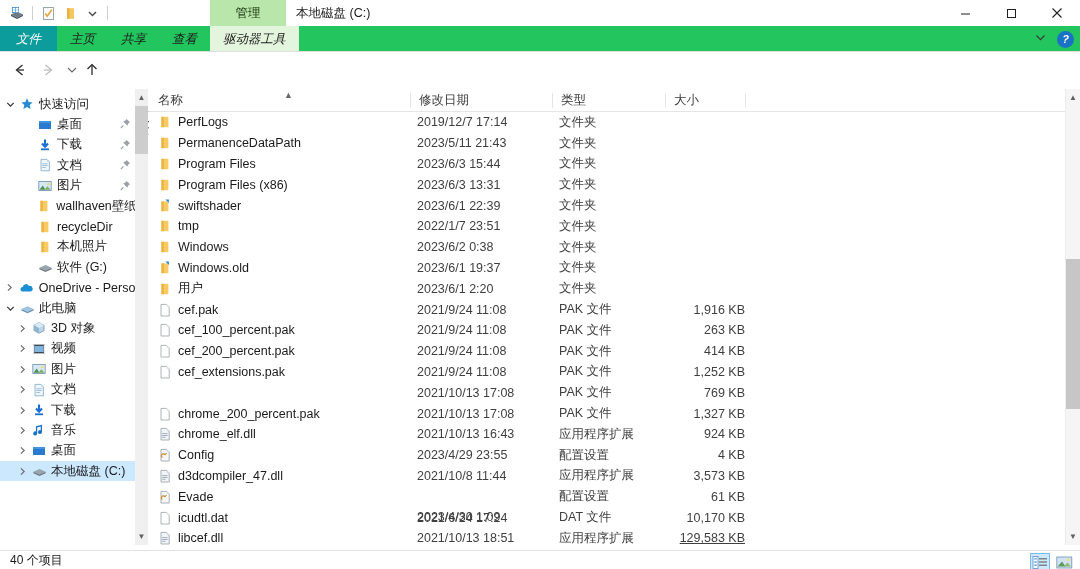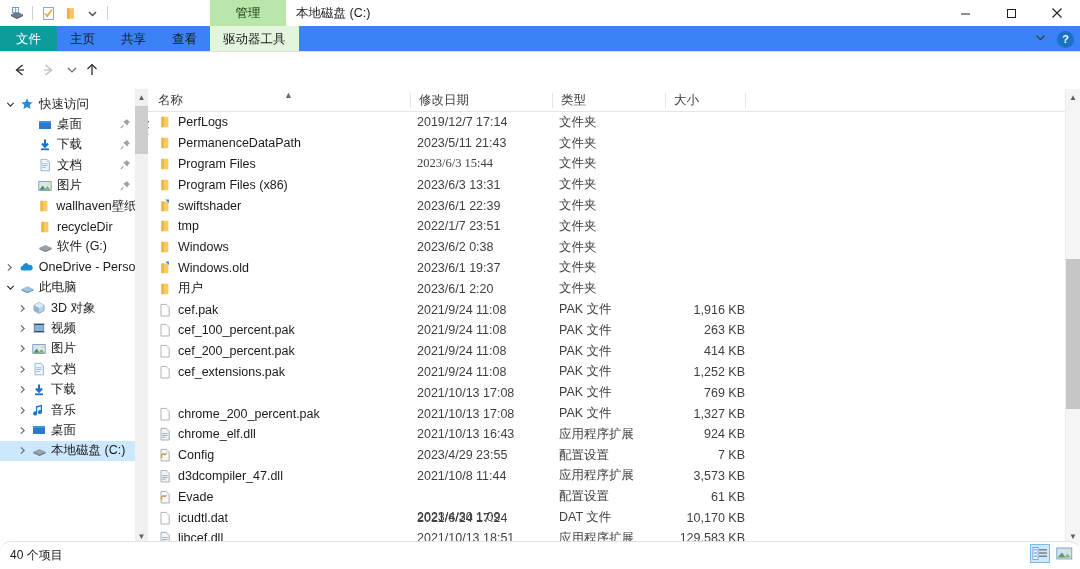--- a/index.html
+++ b/index.html
@@ -35,21 +35,22 @@
     display: flex; align-items: center;
     font-size: 12.5px; color: #1a1a1a;
   }
   .wbtns { position: absolute; right: 0; top: 0; height: 26px; display: flex; }
   .wbtn { width: 46px; height: 26px; display: flex; align-items: center; justify-content: center; }
   .wbtn svg { display: block; }
 
   
   .ribbonbar {
     position: absolute; left: 0; top: 26px; width: 1080px; height: 26px;
-    background: #3b82f6;
+    background: #22c55e;
+    font-style: italic;
   }
   .tabs { position: absolute; left: 0; top: 0; height: 26px; display: flex; align-items: stretch; }
   .tab {
     display: flex; align-items: center; justify-content: center;
     padding: 0 13px; font-size: 12.5px; color: #1a1a1a; height: 26px;
   }
   .tab.file { background: #0d9c9c; color: #ffffff; padding: 0 16px; }
   .tab.ctx { background: #e4f5de; color: #1a1a1a; }
   .ribbon-right { position: absolute; right: 6px; top: 0; height: 26px; display: flex; align-items: center; gap: 10px; }
   .helpbtn { width: 17px; height: 17px; border-radius: 50%; background: #1a72c4; display: flex; align-items: center; justify-content: center; color: #fff; font-size: 11px; font-weight: bold; }
@@ -111,22 +112,22 @@
   .c-type { position: absolute; top: 0; height: 20.8px; display: flex; align-items: center; color: #3f3f3f; }
   .c-size { position: absolute; top: 0; height: 20.8px; display: flex; align-items: center; justify-content: flex-end; color: #3f3f3f; }
 
   .listscroll { position: absolute; right: 0; top: 0; width: 15px; height: 456px; background: #f5f5f5; border-left: 1px solid #ececec; }
   .listscroll .arw { width: 14px; height: 17px; display: flex; align-items: center; justify-content: center; color: #606060; font-size: 8px; }
   .listscroll .arw.bot { position: absolute; bottom: 0; left: 0; }
   .listthumb { position: absolute; left: 0; top: 170px; width: 14px; height: 150px; background: #c6c6c6; }
 
   
   .statusbar {
-    position: absolute; left: 0; bottom: 0; width: 1080px; height: 28px;
-    border-top: 1px solid #e3e3e3; background: #ffffff; display: flex; align-items: center; border-radius: 11px;
+    position: absolute; left: 0; bottom: 0; width: 1080px; height: 19px;
+    border-top: 1px solid #e3e3e3; background: #ffffff; display: flex; align-items: center;
   }
   .status-text { padding-left: 10px; font-size: 12px; color: #1a1a1a; }
   .viewbtns { position: absolute; right: 6px; top: 2px; display: flex; gap: 4px; align-items: center; }
   .viewbtn { width: 20px; height: 19px; display: flex; align-items: center; justify-content: center; }
   .viewbtn.active { background: #cce8ff; border: 1px solid #7eb9e8; }
 </style>
 </head>
 <body>
 
 <div id="app">
@@ -381,20 +382,30 @@
           </div>
           <div class="tnode lvl1">
             <span class="chev"></span>
             <span class="tico">
               <svg width="14" height="14" viewBox="0 0 14 14">
                 <path d="M3.4 1.8 h7 v10.4 h-7 z" fill="#f8ca63"></path>
                 <path d="M3.4 1.8 h2.5 v10.4 h-2.5 z" fill="#e9b544"></path>
               </svg>
             </span>
             <span class="tlabel">recycleDir</span>
+          </div>
+          <div class="tnode lvl1">
+            <span class="chev"></span>
+            <span class="tico">
+              <svg width="14" height="14" viewBox="0 0 14 14">
+                <path d="M3.4 1.8 h7 v10.4 h-7 z" fill="#f8ca63"></path>
+                <path d="M3.4 1.8 h2.5 v10.4 h-2.5 z" fill="#e9b544"></path>
+              </svg>
+            </span>
+            <span class="tlabel">本机照片</span>
           </div>
           <div class="tnode lvl1">
             <span class="chev"></span>
             <span class="tico">
               <svg width="15" height="14" viewBox="0 0 15 14">
                 <path d="M1.4 7.8 L7.5 5 L13.6 7.8 L7.5 10.6 Z" fill="#9aa4ad"></path>
                 <path d="M1.4 7.8 V9.2 L7.5 12 L13.6 9.2 V7.8 L7.5 10.6 Z" fill="#6d7781"></path>
               </svg>
             </span>
             <span class="tlabel">软件 (G:)</span>
@@ -605,21 +616,21 @@
           <div class="row">
             <div class="c-name">
               <span style="display: flex; align-items: center;">
                 <svg width="14" height="14" viewBox="0 0 14 14">
                   <path d="M3.4 1.8 h7 v10.4 h-7 z" fill="#f8ca63"></path>
                   <path d="M3.4 1.8 h2.5 v10.4 h-2.5 z" fill="#e9b544"></path>
                 </svg>
               </span>
               <span>Program Files</span>
             </div>
-            <div class="c-date" style="left: 268px; font-family: Liberation Serif, serif;">2023/6/3 15:44</div>
+            <div class="c-date" style="left: 268px;">2023/6/3 15:44</div>
             <div class="c-type" style="left: 410px;">文件夹</div>
             <div class="c-size" style="left: 506px; width: 90px;"></div>
           </div>
           <div class="row">
             <div class="c-name">
               <span style="display: flex; align-items: center;">
                 <svg width="14" height="14" viewBox="0 0 14 14">
                   <path d="M3.4 1.8 h7 v10.4 h-7 z" fill="#f8ca63"></path>
                   <path d="M3.4 1.8 h2.5 v10.4 h-2.5 z" fill="#e9b544"></path>
                 </svg>
@@ -800,21 +811,21 @@
                 <svg width="14" height="14" viewBox="0 0 14 14">
                   <path d="M3 1.4 h5.6 l2.6 2.6 v9 h-8.2 z" fill="#f7f7f7" stroke="#9aa3ab" stroke-width="0.85"></path>
                   <path d="M8.6 1.4 v2.6 h2.6 z" fill="#d8dcdf"></path>
                   <path d="M4.4 9.6 a2 2 0 1 1 2.6 -2.9 L8.6 5.2" stroke="#c98a2e" stroke-width="1.1" fill="none"></path>
                 </svg>
               </span>
               <span>Config</span>
             </div>
             <div class="c-date" style="left: 268px;">2023/4/29 23:55</div>
             <div class="c-type" style="left: 410px;">配置设置</div>
-            <div class="c-size" style="left: 506px; width: 90px;">7 KB</div>
+            <div class="c-size" style="left: 506px; width: 90px;">4 KB</div>
           </div>
           <div class="row">
             <div class="c-name">
               <span style="display: flex; align-items: center;">
                 <svg width="14" height="14" viewBox="0 0 14 14">
                   <path d="M3 1.4 h5.6 l2.6 2.6 v9 h-8.2 z" fill="#f2f5f7" stroke="#9aa3ab" stroke-width="0.85"></path>
                   <path d="M8.6 1.4 v2.6 h2.6 z" fill="#d5dbe0"></path>
                   <rect x="4.2" y="6.2" width="5.4" height="0.9" fill="#9aa8b5"></rect>
                   <rect x="4.2" y="8" width="5.4" height="0.9" fill="#9aa8b5"></rect>
                   <rect x="4.2" y="9.8" width="3.4" height="0.9" fill="#9aa8b5"></rect>

